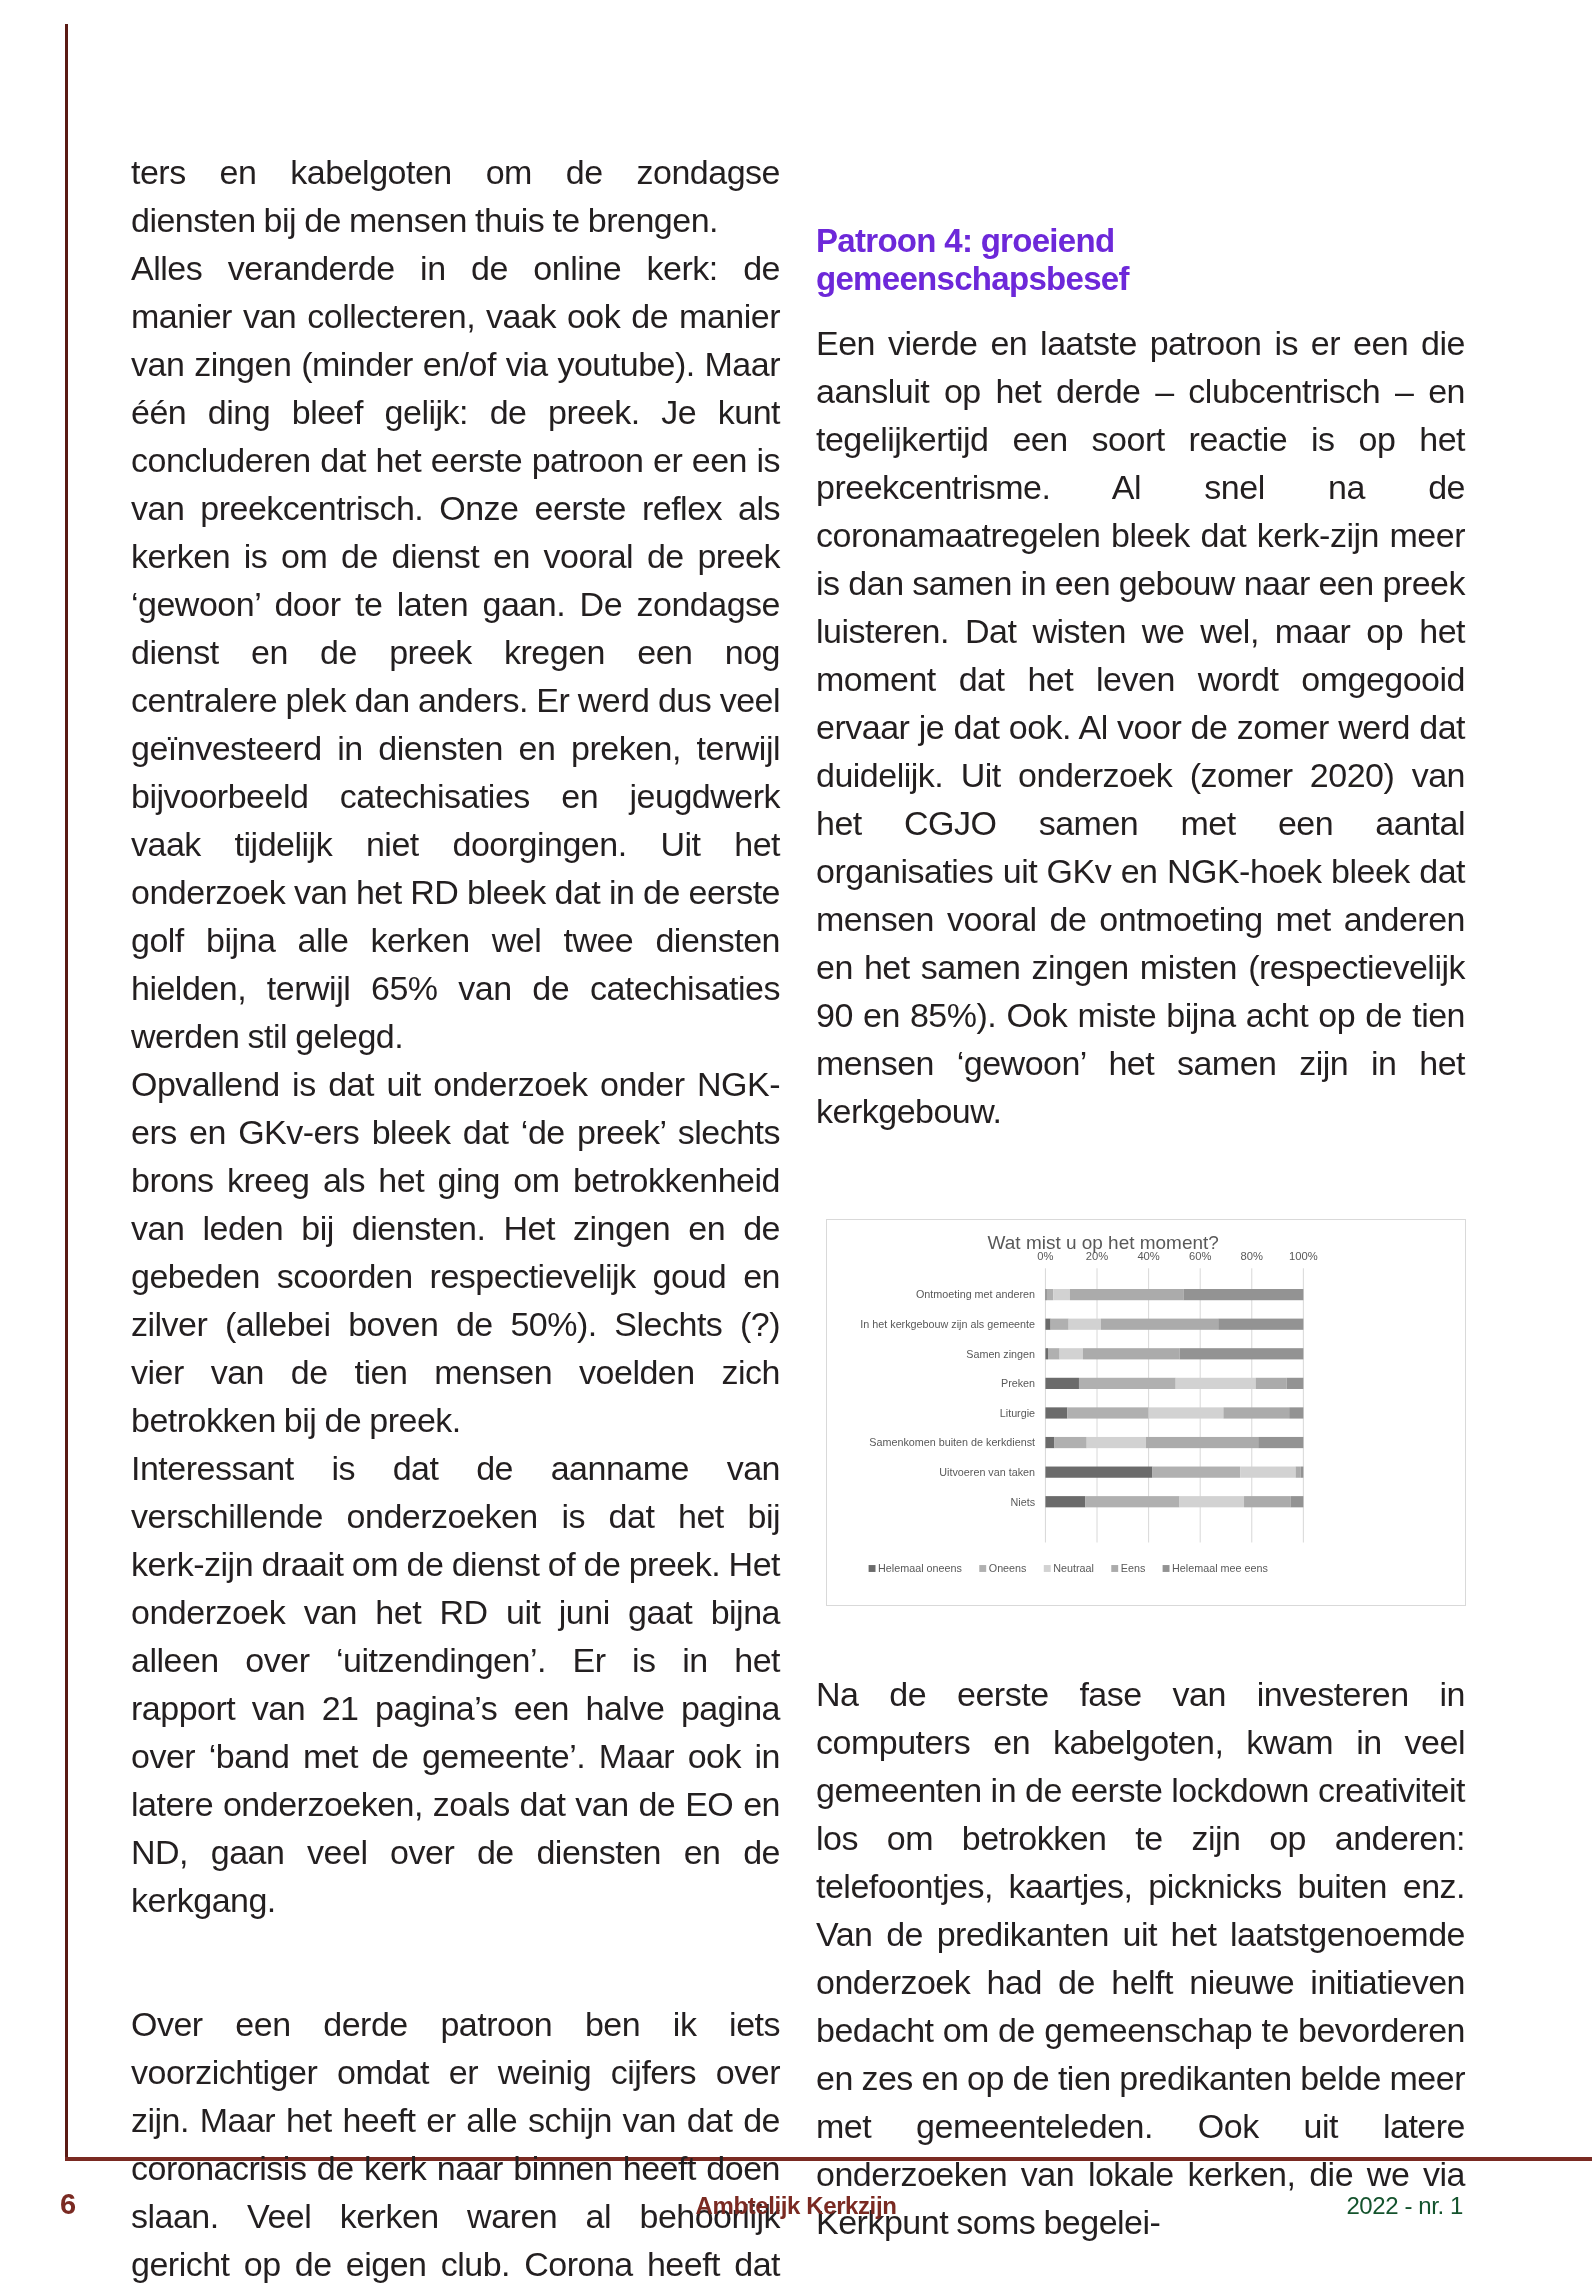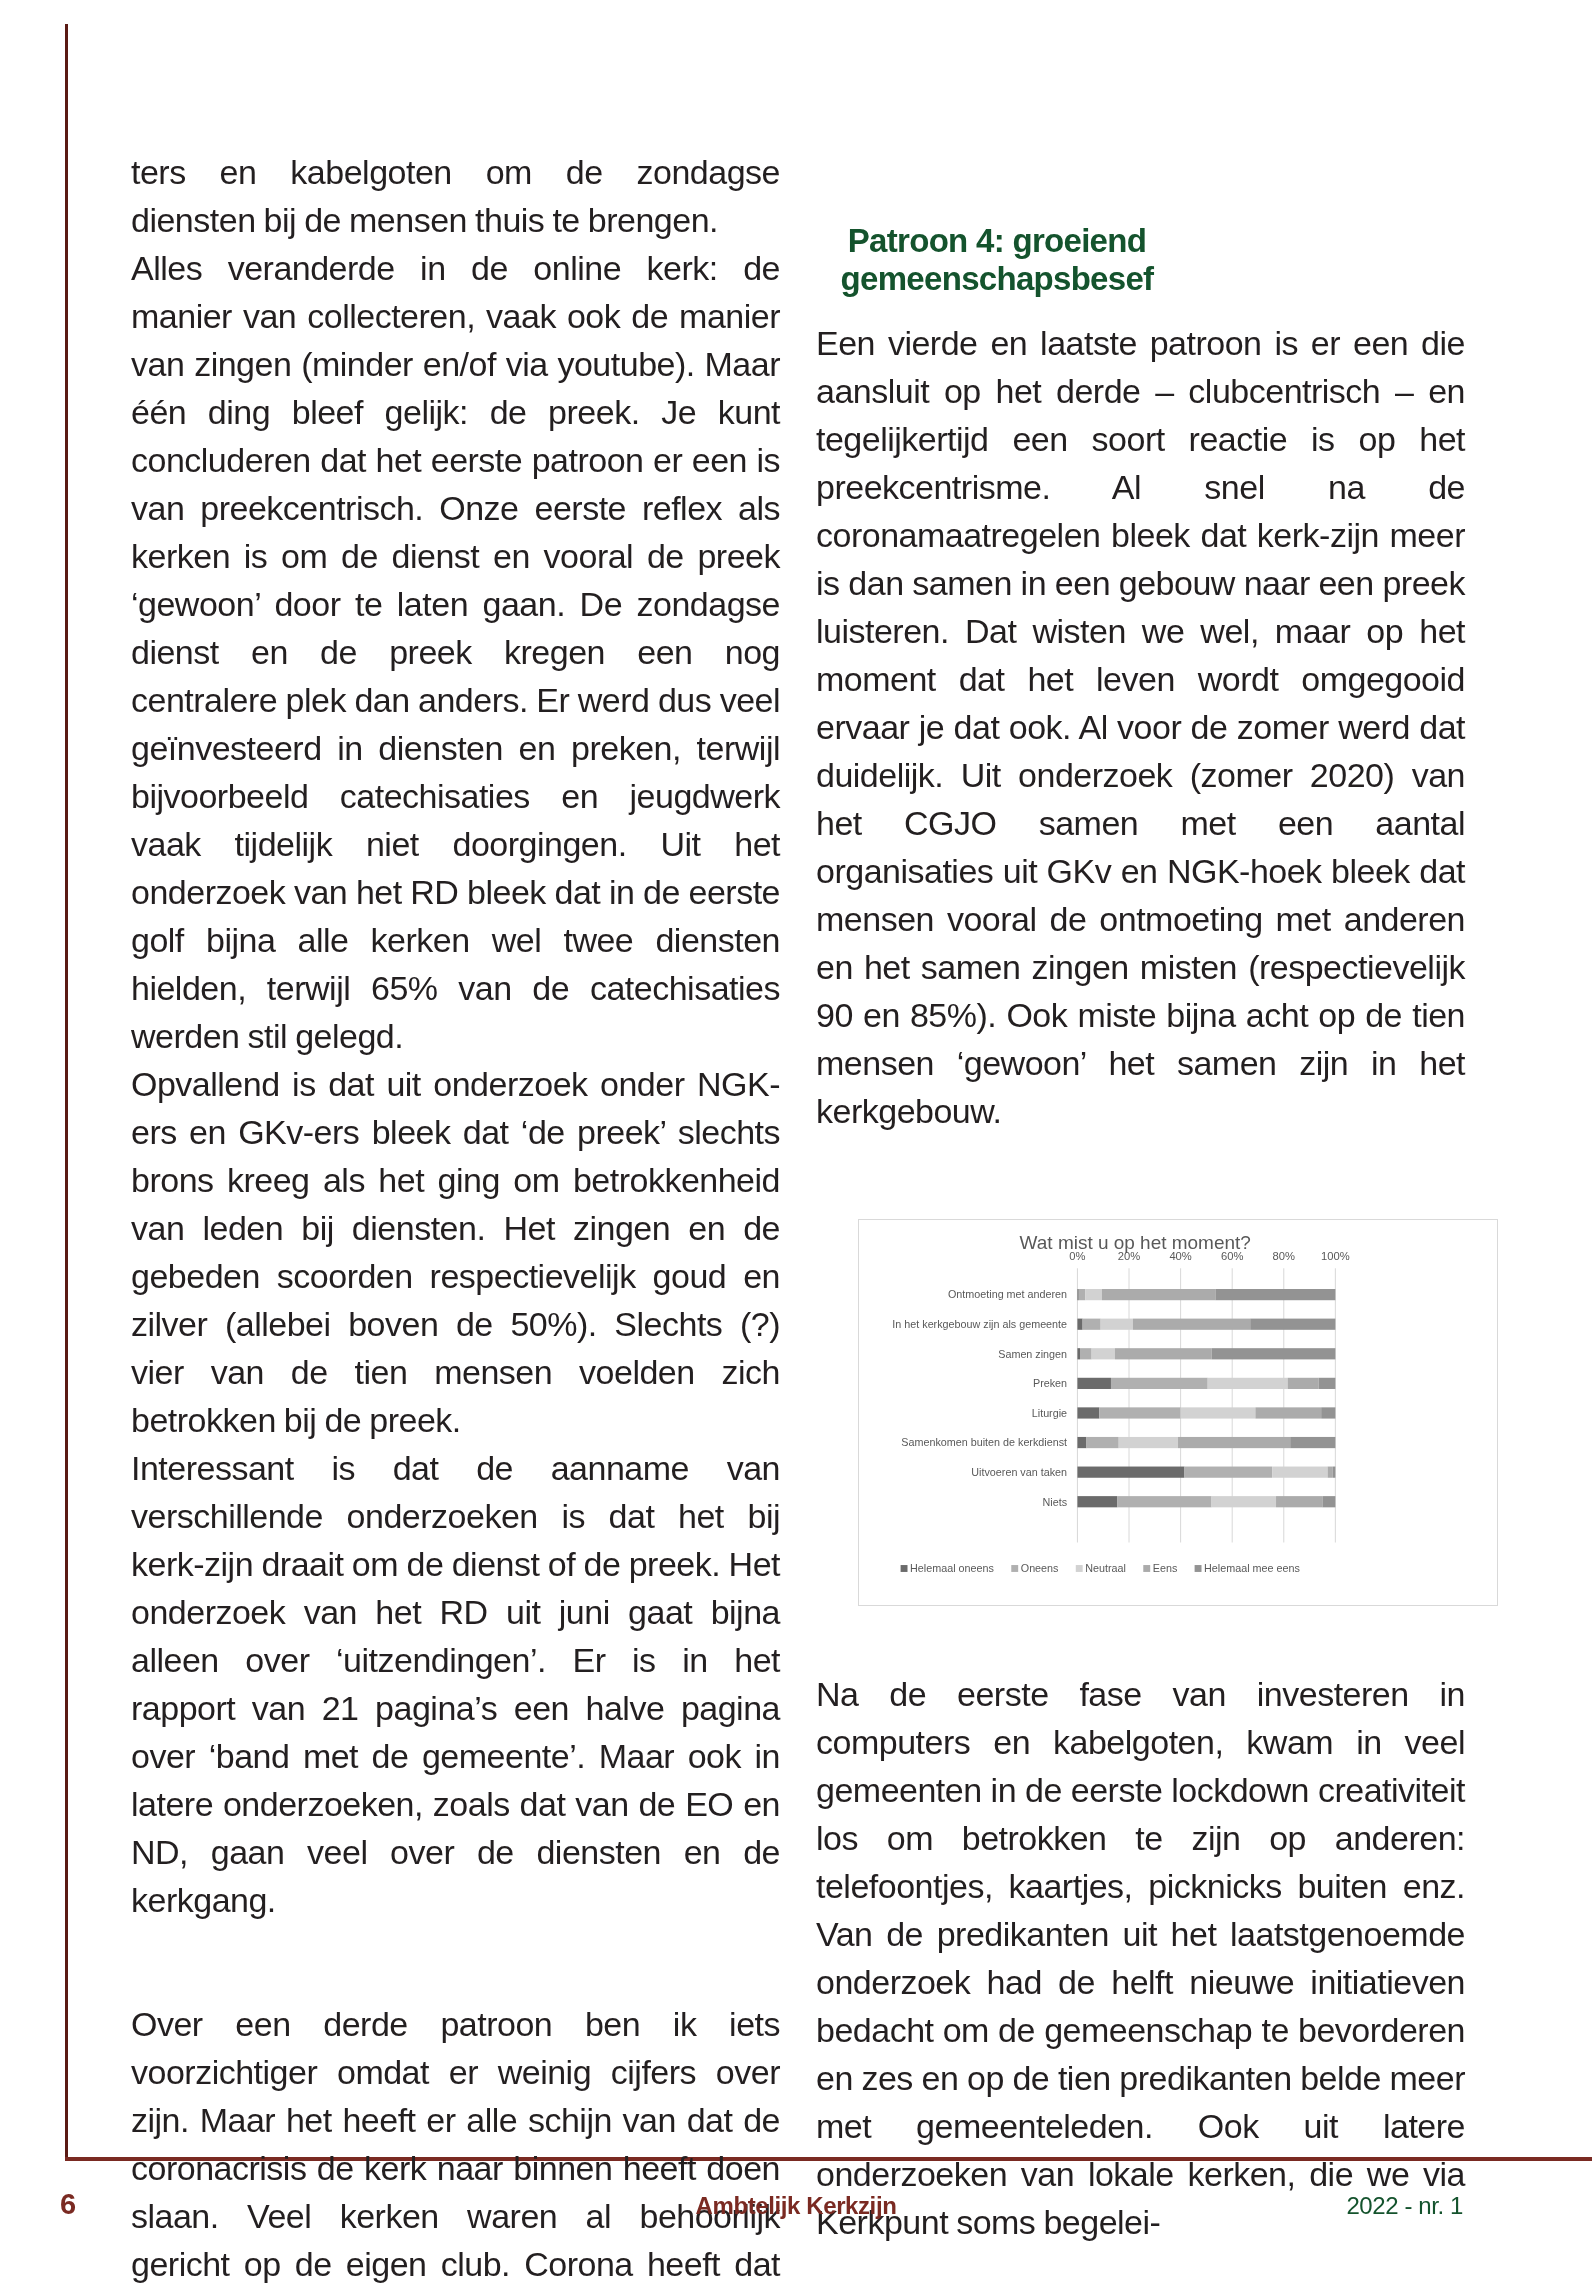--- a/index.html
+++ b/index.html
@@ -5,24 +5,24 @@
   html, body { margin: 0; padding: 0; background: #ffffff; }
   body { width: 1592px; height: 2295px; position: relative; overflow: hidden;
          font-family: "Liberation Sans", "DejaVu Sans", sans-serif; color: #231f20; }
   .frame-left { position: absolute; left: 65px; top: 24px; width: 2.6px; height: 2135px; background: #5a1a14; }
   .frame-bottom { position: absolute; left: 65px; top: 2157px; width: 1527px; height: 3.5px; background: #7a2a22; }
   .col { position: absolute; top: 148px; width: 649px; }
   .col-left { left: 131px; }
   .col-right { left: 816px; }
   .p { font-size: 34px; line-height: 48px; text-align: justify; margin: 0; letter-spacing: -0.5px; word-spacing: -0.9px; }
   .gap { height: 38px; }
-  .h2 { color: #14532d; font-weight: bold; font-size: 33px; line-height: 38px; margin: 0; letter-spacing: -0.7px; text-align: center; }
+  .h2 { color: #6d28d9; font-weight: bold; font-size: 33px; line-height: 38px; margin: 0; letter-spacing: -0.7px; }
   .caption { font-style: italic; font-size: 26px; line-height: 38px; margin: 0; letter-spacing: -0.5px; }
 
-  .chart-box { position: absolute; left: 858px; top: 1219px; width: 640px; height: 387px;
+  .chart-box { position: absolute; left: 826px; top: 1219px; width: 640px; height: 387px;
                border: 1.7px solid #d9d9d9; background: #fff; box-sizing: border-box; }
   .chart-box svg { position: absolute; left: 0; top: 0; }
 
   .footer-page { position: absolute; left: 60px; top: 2188px; font-size: 29px; font-weight: bold; color: #7a2a22; }
   .footer-mag { position: absolute; left: 0; width: 1592px; top: 2192px; text-align: center;
                 font-size: 24px; font-weight: bold; color: #7a2a22; letter-spacing: -0.4px; }
   .footer-issue { position: absolute; right: 129px; top: 2192px; font-size: 24px; color: #14532d; letter-spacing: -0.4px; }
 </style>
 </head>
 <body>

